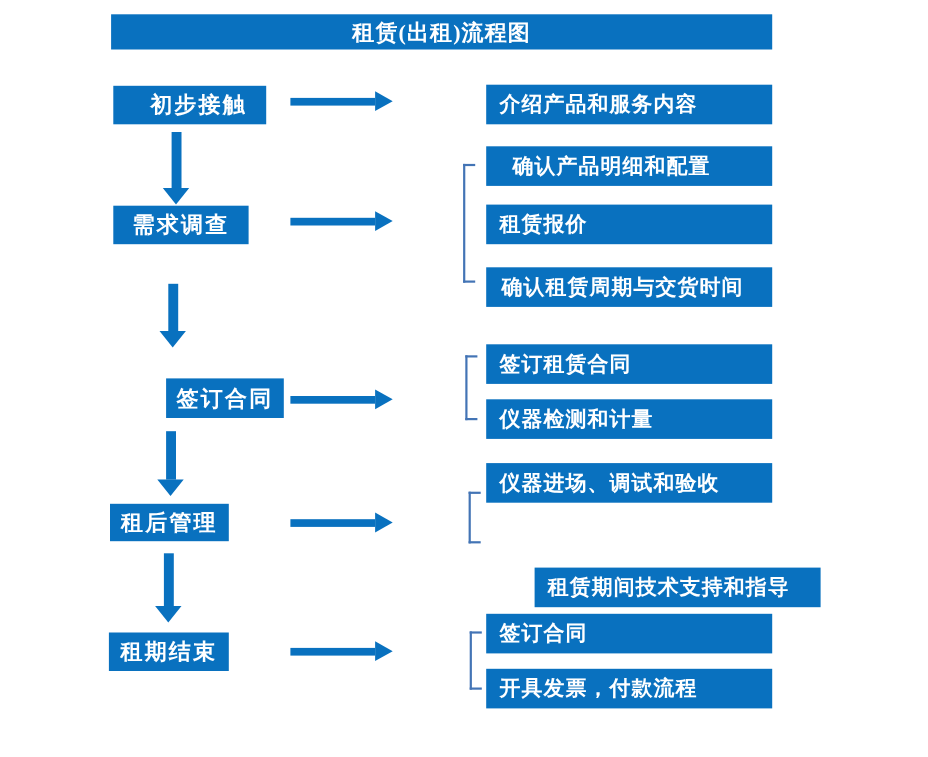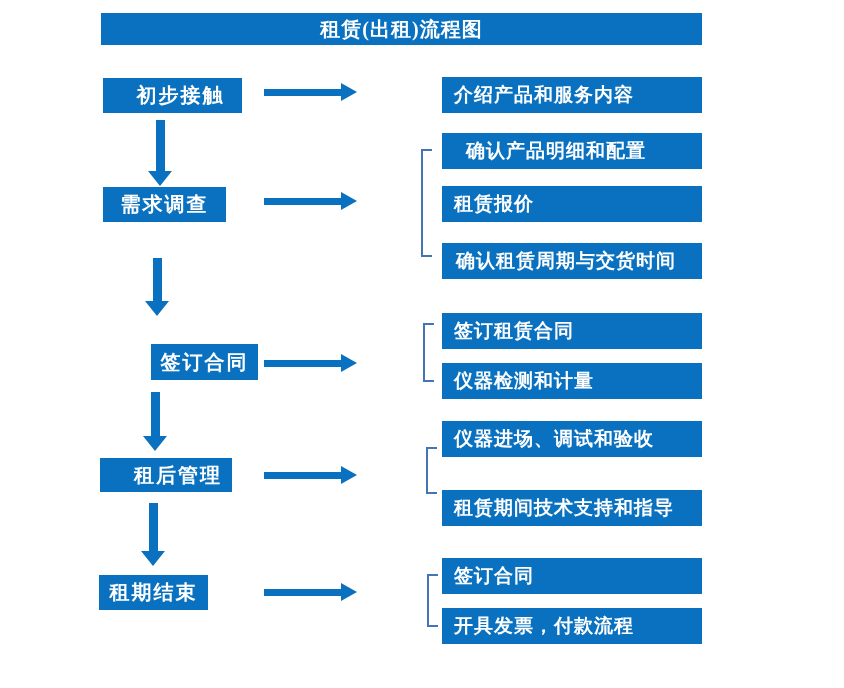--- a/index.html
+++ b/index.html
@@ -66,21 +66,21 @@
 </head>
 <body>
 
 <div class="canvas">
 
   <div class="title">租赁(出租)流程图</div>
 
   <div class="lbox" style="left:103px;top:78px;width:123px;height:35px;padding-left:16px;">初步接触</div>
   <div class="lbox" style="left:103px;top:187px;width:123px;height:35px;">需求调查</div>
   <div class="lbox" style="left:103px;top:344px;width:107px;height:36px;margin-left:48px;">签订合同</div>
-  <div class="lbox" style="left:100px;top:458px;width:108px;height:34px;padding-left:24px;">租后管理</div>
+  <div class="lbox" style="left:100px;top:458px;width:108px;height:34px;">租后管理</div>
   <div class="lbox" style="left:99px;top:575px;width:109px;height:35px;">租期结束</div>
 
   <div class="varrow" style="left:148px;top:120px;height:66px;">
     <div class="stem"></div>
     <div class="head"></div>
   </div>
   <div class="varrow" style="left:145px;top:258px;height:58px;">
     <div class="stem"></div>
     <div class="head"></div>
   </div>
@@ -119,17 +119,17 @@
   <div class="bracket" style="left:426px;top:447px;height:47px;"></div>
   <div class="bracket" style="left:427px;top:574px;height:53px;"></div>
 
   <div class="rbox" style="top:77px;">介绍产品和服务内容</div>
   <div class="rbox" style="top:133px;padding-left:24px;">确认产品明细和配置</div>
   <div class="rbox" style="top:186px;">租赁报价</div>
   <div class="rbox" style="top:243px;padding-left:14px;">确认租赁周期与交货时间</div>
   <div class="rbox" style="top:313px;">签订租赁合同</div>
   <div class="rbox" style="top:363px;">仪器检测和计量</div>
   <div class="rbox" style="top:421px;">仪器进场、调试和验收</div>
-  <div class="rbox" style="top:490px;">租赁期间技术支持和指导</div>
+  <div class="rbox" style="top:516px;margin-left:44px;">租赁期间技术支持和指导</div>
   <div class="rbox" style="top:558px;">签订合同</div>
   <div class="rbox" style="top:608px;">开具发票，付款流程</div>
 
 </div>
 
 </body></html>

